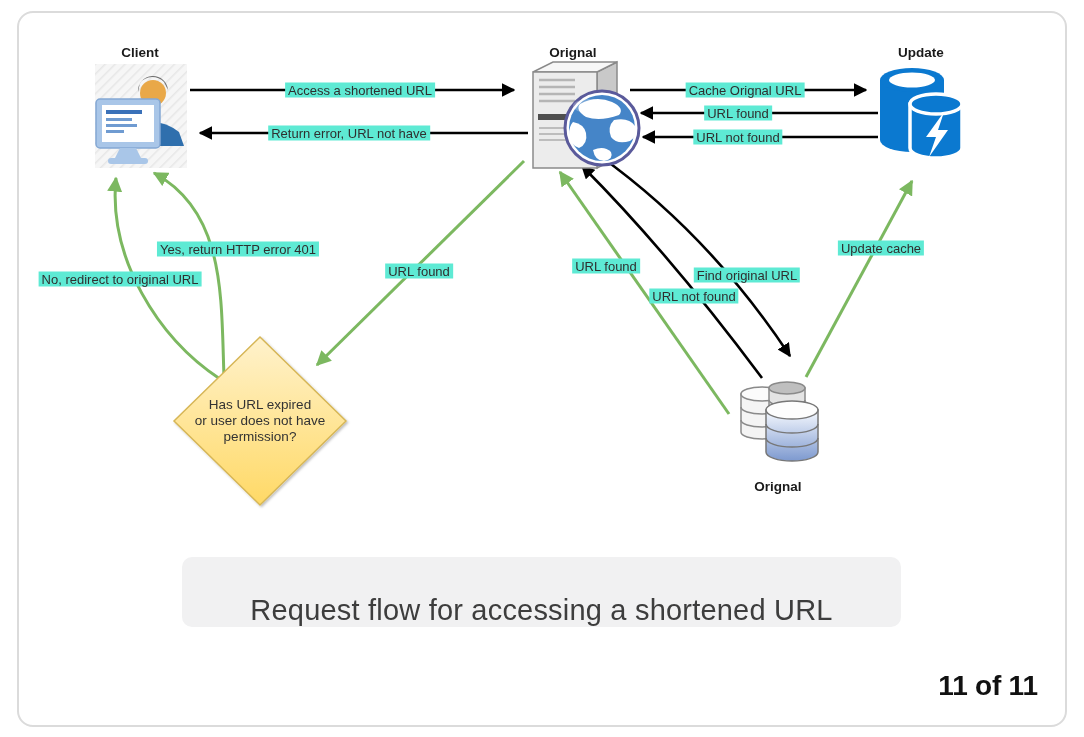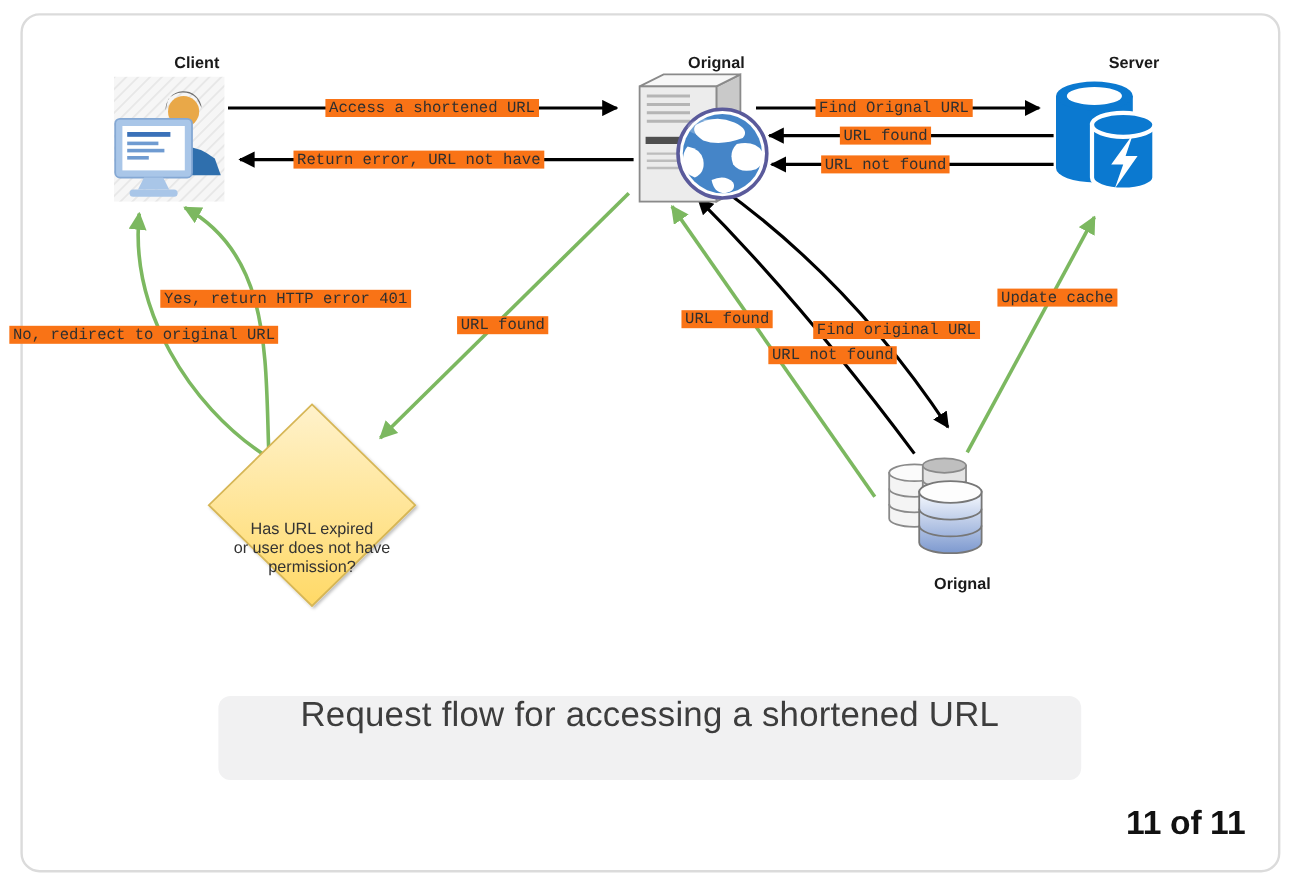--- a/index.html
+++ b/index.html
@@ -1,29 +1,29 @@
 <!DOCTYPE html>
 <html><head>
 <meta charset="utf-8">
 <style>
   html,body{margin:0;padding:0;background:#ffffff;}
   .page{position:relative;width:1084px;height:737px;background:#ffffff;
         font-family:"Liberation Sans", sans-serif;overflow:hidden;}
   .card{position:absolute;left:17px;top:11px;width:1046px;height:712px;
         border:2px solid #dbdbdb;border-radius:16px;background:#ffffff;}
   svg.diagram{position:absolute;left:0;top:0;width:1084px;height:737px;}
-  .lbl{position:absolute;transform:translate(-50%,-50%);background:#f97316;
-       font-size:13px;color:#2f2f2f;white-space:nowrap;padding:0 3px;line-height:15px;font-family:Liberation Mono, monospace;}
+  .lbl{position:absolute;transform:translate(-50%,-50%);background:#5eead4;
+       font-size:13px;color:#2f2f2f;white-space:nowrap;padding:0 3px;line-height:15px;}
   .nlbl{position:absolute;transform:translate(-50%,-50%);font-size:13.5px;font-weight:bold;
-        color:#1a1a1a;white-space:nowrap;margin-left:24px;}
+        color:#1a1a1a;white-space:nowrap;}
   .decision-text{position:absolute;left:260px;top:421px;transform:translate(-50%,-50%);
         width:160px;text-align:center;font-size:13.5px;line-height:16px;color:#333333;
-        white-space:pre-line;margin-top:36px;}
-  .caption{position:absolute;left:182px;top:580px;width:719px;height:70px;
-        background:#f1f1f2;border-radius:10px;display:flex;align-items:flex-start;
+        white-space:pre-line;}
+  .caption{position:absolute;left:182px;top:557px;width:719px;height:70px;
+        background:#f1f1f2;border-radius:10px;display:flex;align-items:flex-end;
         justify-content:center;font-size:29px;color:#3d3d3d;letter-spacing:0.2px;}
   .pagination{position:absolute;left:914px;top:670px;width:124px;text-align:right;
         font-size:28px;color:#111111;}
   .pagination .cur{font-weight:bold;}
   .pagination .w{margin-left:7px;font-weight:bold;}
 </style>
 </head>
 <body>
 
 <div class="page">
@@ -167,30 +167,30 @@
       </g>
     </g>
 
     <g filter="url(#softShadow)">
       <path d="M 260 337 L 346 421 L 260 505 L 174 421 Z" fill="url(#gradYellow)" stroke="#d6b656" stroke-width="1.5"></path>
     </g>
   </svg>
 
   <div class="nlbl" style="left:140px;top:52px;">Client</div>
   <div class="nlbl" style="left:573px;top:52px;">Orignal</div>
-  <div class="nlbl" style="left:921px;top:52px;">Server</div>
+  <div class="nlbl" style="left:921px;top:52px;">Update</div>
   <div class="nlbl" style="left:778px;top:486px;">Orignal</div>
 
   <div class="decision-text">Has URL expired
 or user does not have
 permission?</div>
 
   <div class="lbl" style="left:360px;top:90px;">Access a shortened URL</div>
   <div class="lbl" style="left:349px;top:133px;">Return error, URL not have</div>
-  <div class="lbl" style="left:745px;top:90px;">Find Orignal URL</div>
+  <div class="lbl" style="left:745px;top:90px;">Cache Orignal URL</div>
   <div class="lbl" style="left:738px;top:113px;">URL found</div>
   <div class="lbl" style="left:738px;top:137px;">URL not found</div>
   <div class="lbl" style="left:238px;top:249px;">Yes, return HTTP error 401</div>
   <div class="lbl" style="left:120px;top:279px;">No, redirect to original URL</div>
   <div class="lbl" style="left:419px;top:271px;">URL found</div>
   <div class="lbl" style="left:606px;top:266px;">URL found</div>
   <div class="lbl" style="left:694px;top:296px;">URL not found</div>
   <div class="lbl" style="left:747px;top:275px;">Find original URL</div>
   <div class="lbl" style="left:881px;top:248px;">Update cache</div>
 

